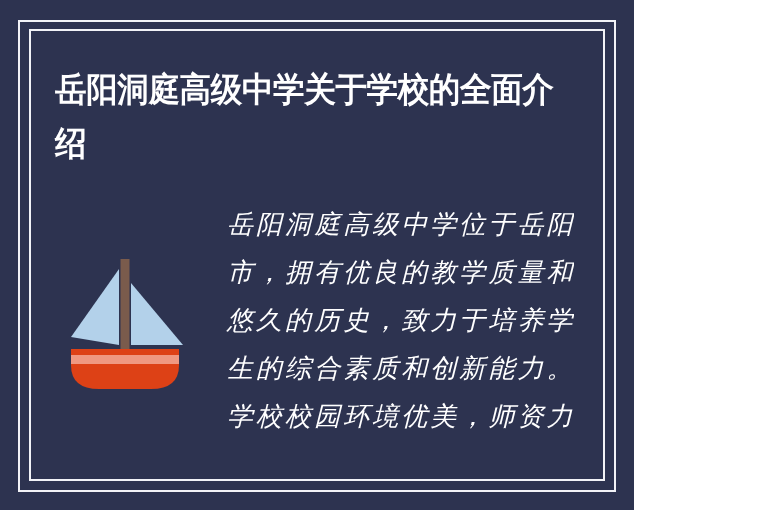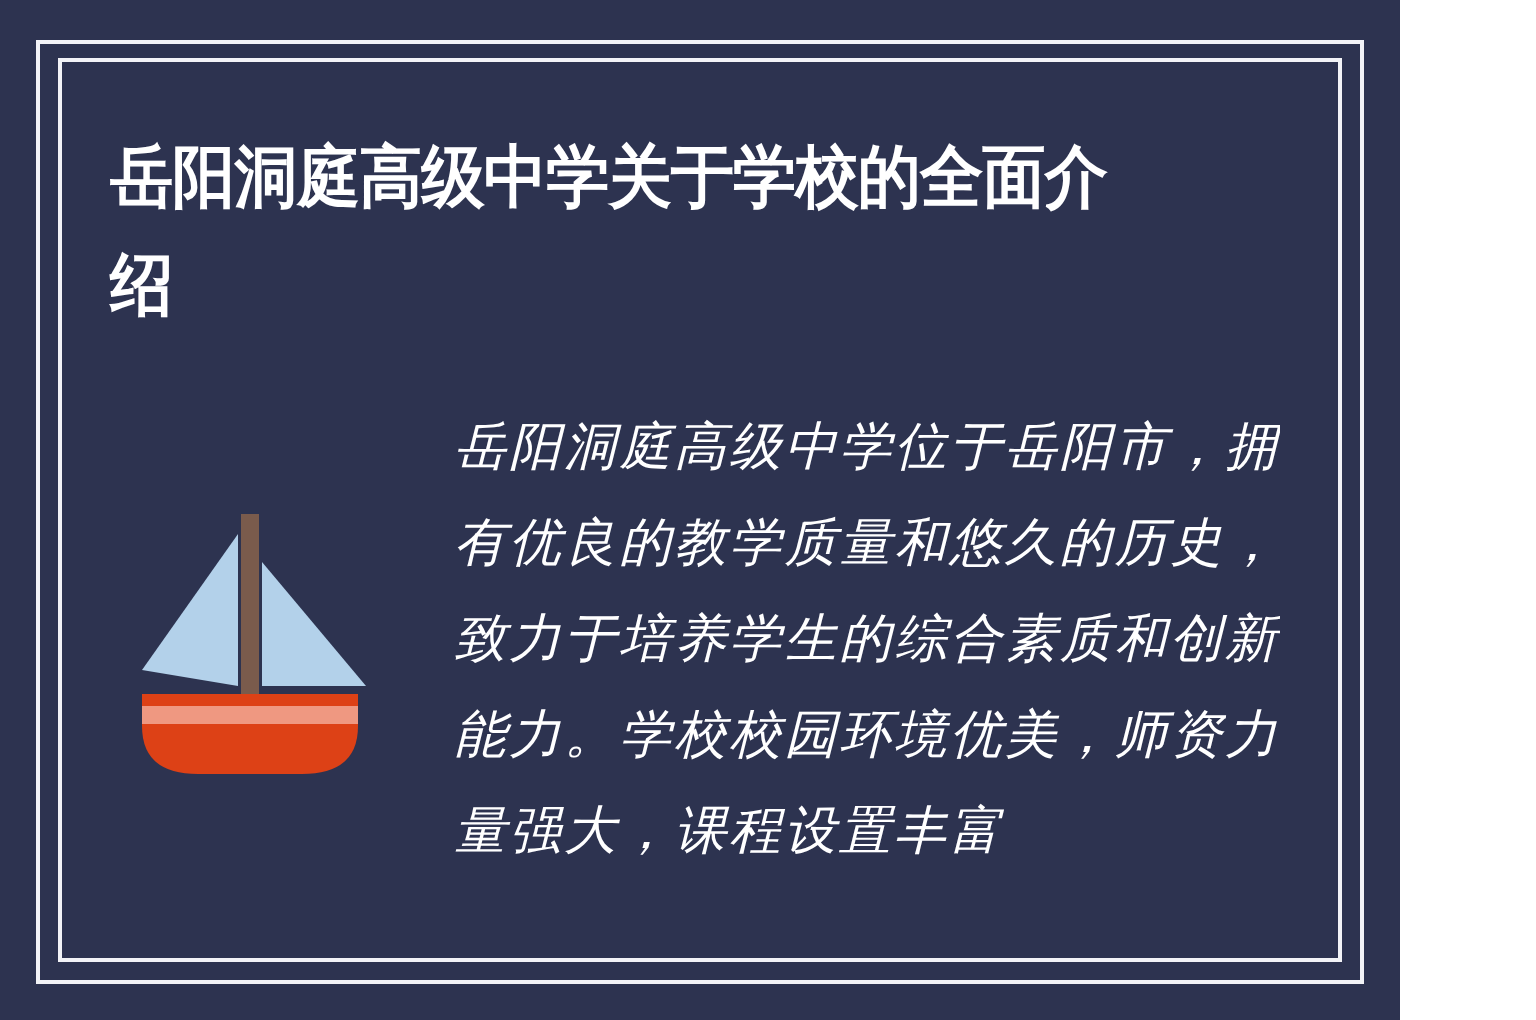--- a/index.html
+++ b/index.html
@@ -10,21 +10,21 @@
   body {
     width: 768px;
     height: 510px;
     overflow: hidden;
     font-family: "Liberation Sans", "DejaVu Sans", sans-serif;
   }
 
   
   .poster {
     position: relative;
-    width: 700px;
+    width: 634px;
     height: 510px;
     background: #2d3350;
     overflow: hidden;
   }
 
   
   .frame-outer {
     position: absolute;
     left: 18px;
     top: 20px;

